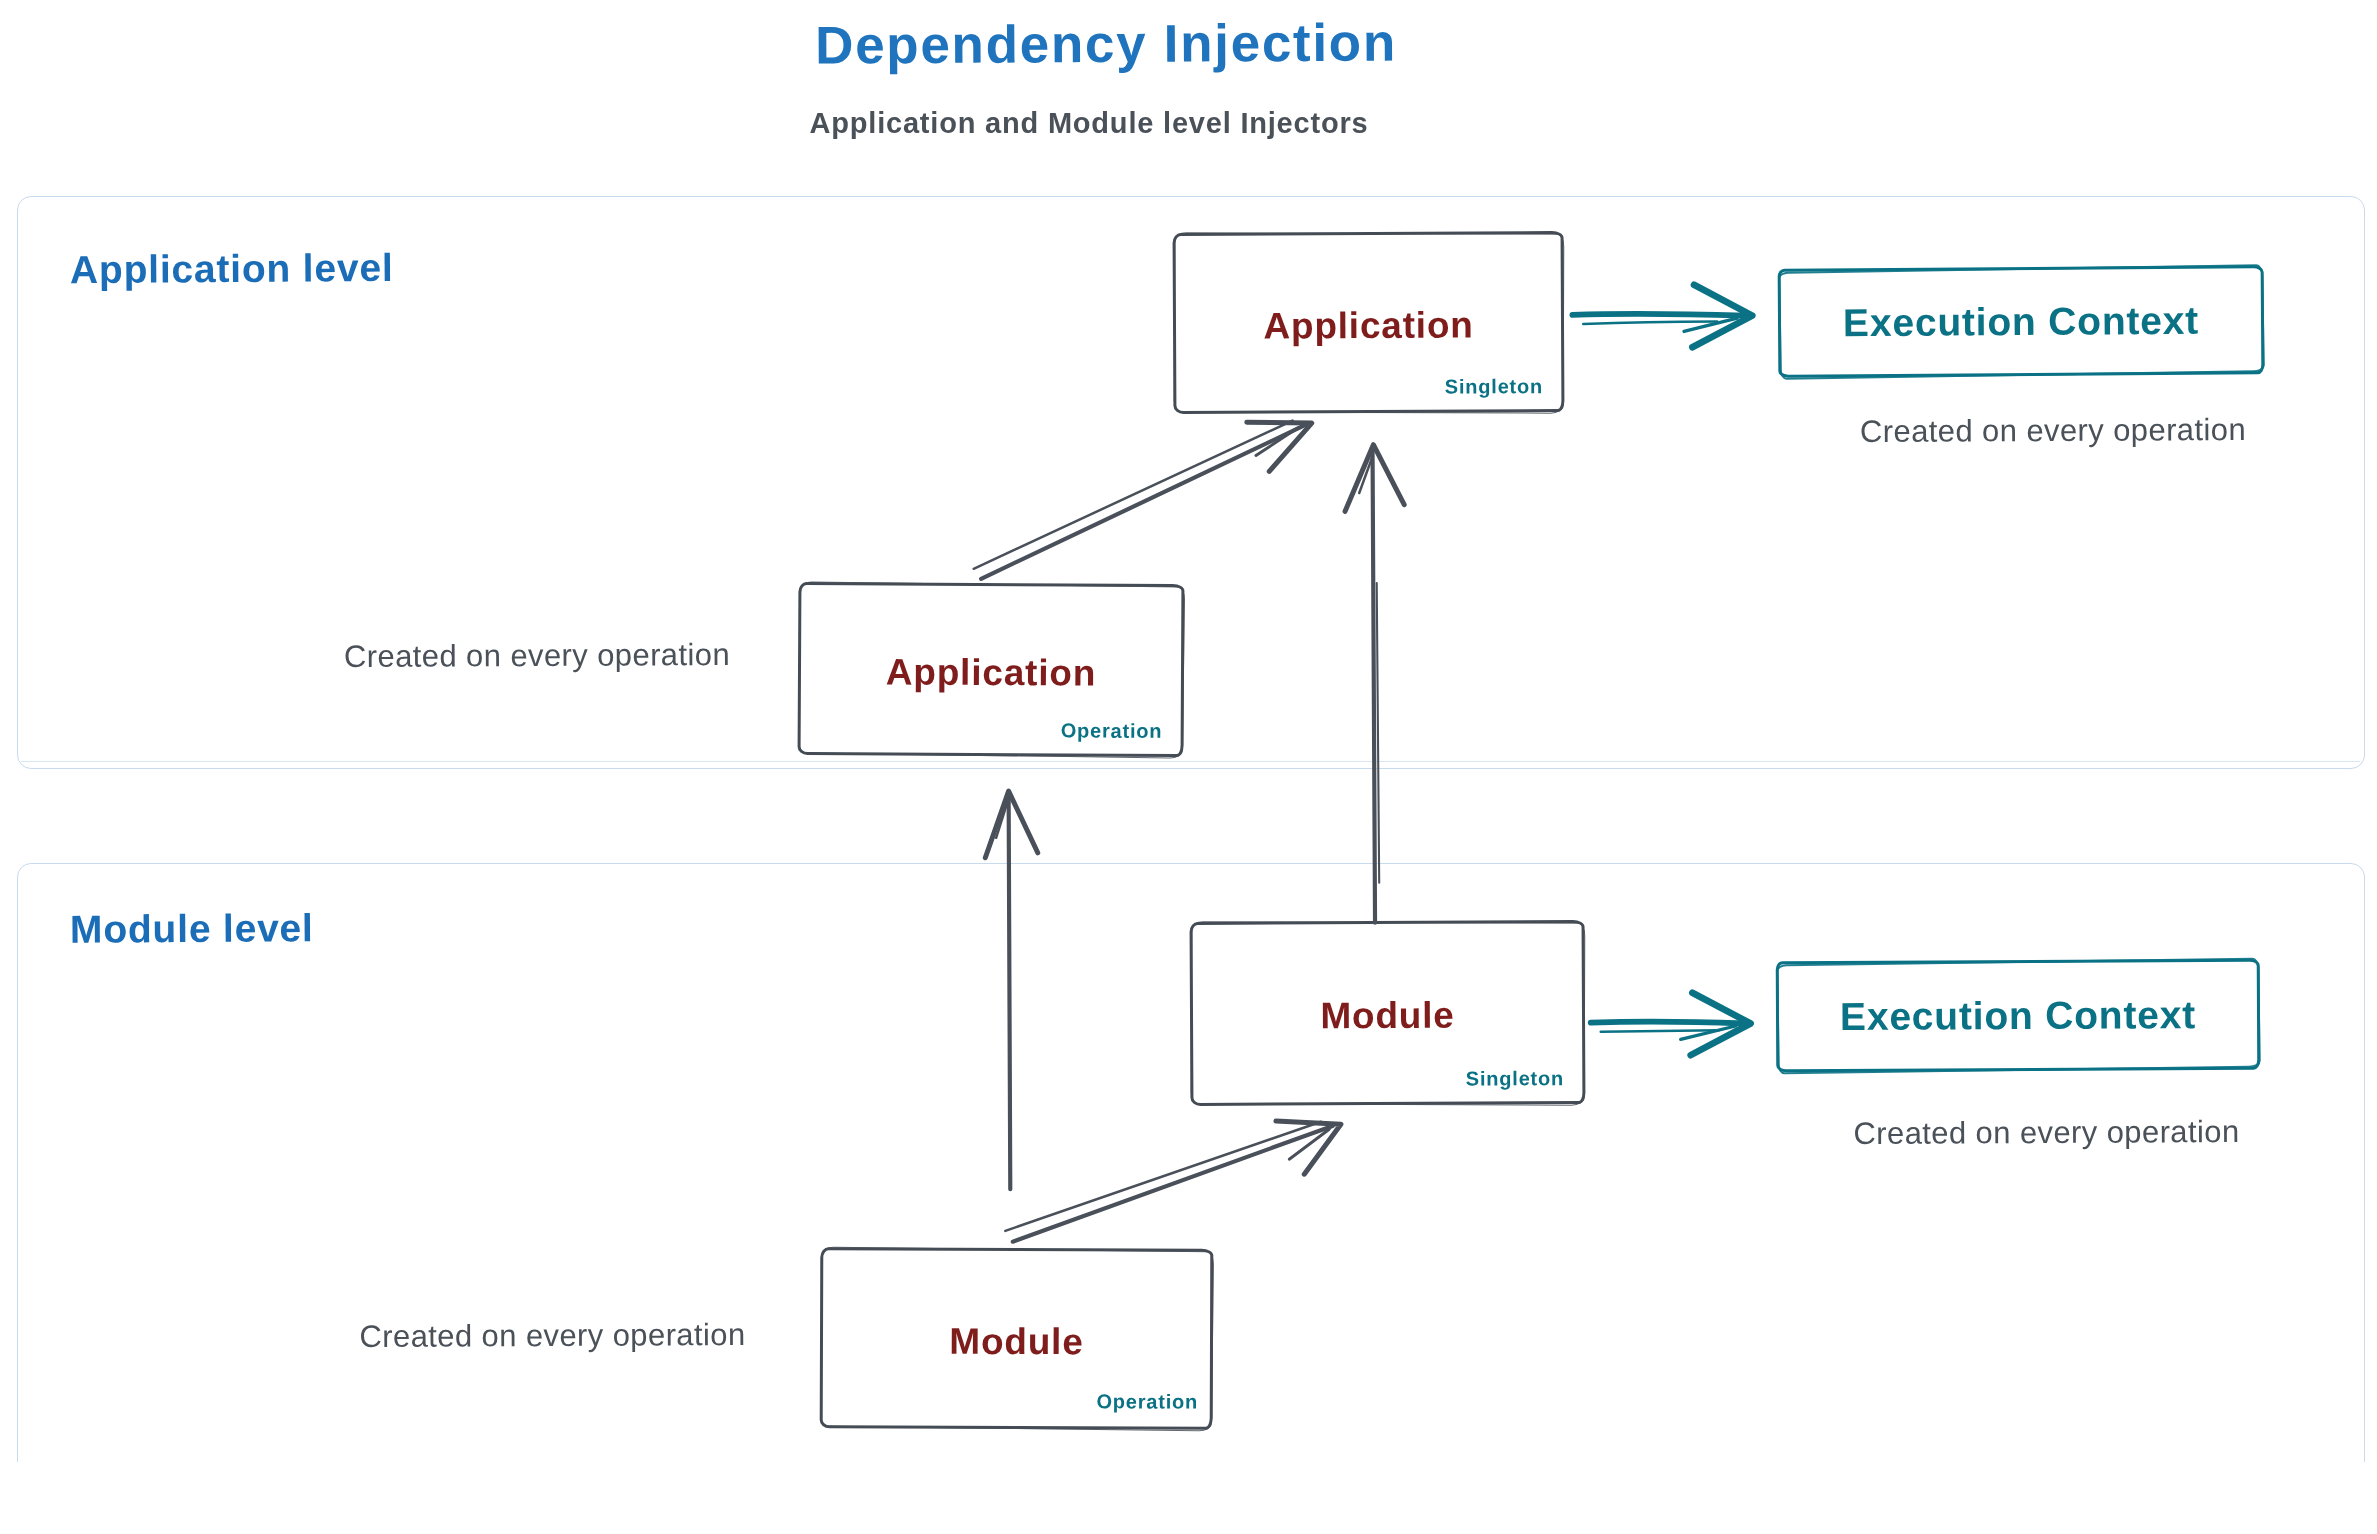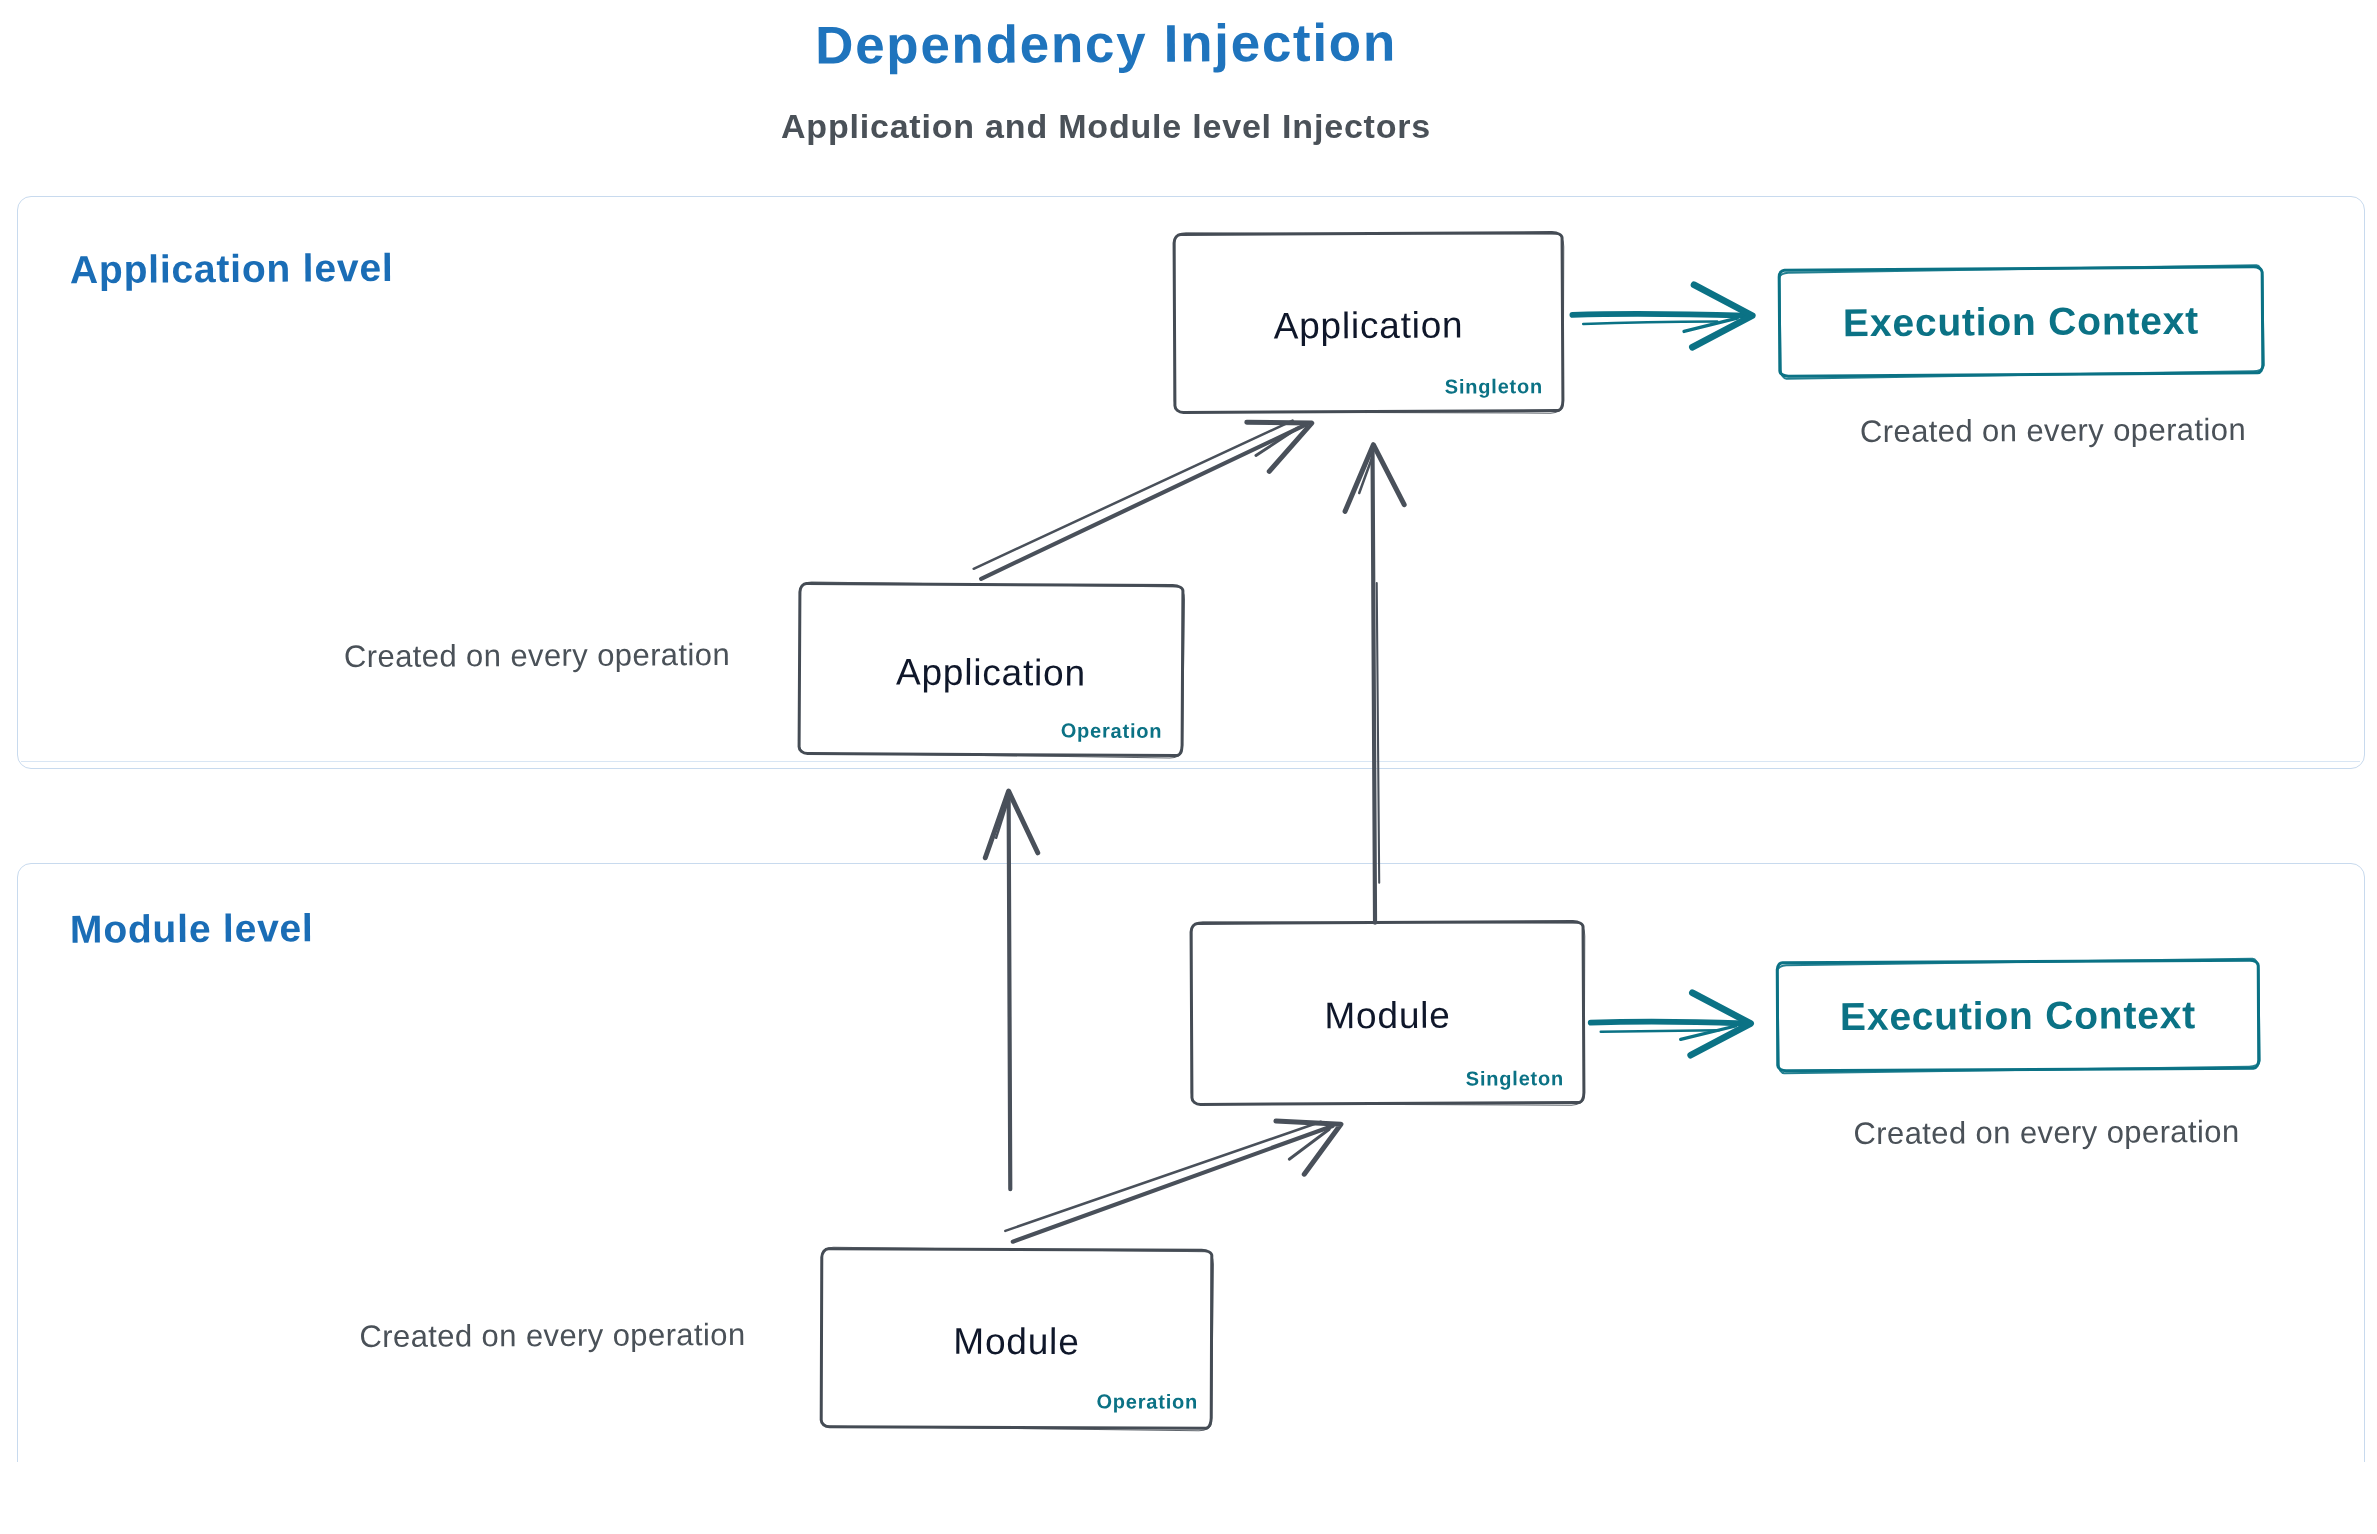--- a/index.html
+++ b/index.html
@@ -16,23 +16,23 @@
 
   
   .title {
     left: 606px; top: 13.3px; width: 1000px;
     text-align: center;
     font-size: 53px; font-weight: 700; letter-spacing: 1.7px;
     color: #1f74bd;
     transform: rotate(-0.3deg);
   }
   .subtitle {
-    left: 606px; top: 107px; width: 1000px;
+    left: 589px; top: 107px; width: 1000px;
     text-align: center;
-    font-size: 34px; font-weight: 700; letter-spacing: 0.8px;
+    font-size: 29px; font-weight: 700; letter-spacing: 0.8px;
     color: #4a5158;
   }
 
   
   .frame {
     border: 1.7px solid #c8daee;
     border-radius: 14px;
     background: transparent;
   }
   .frame::after {  
@@ -57,22 +57,22 @@
     border-radius: 8.3px 11.7px 6.7px 10px / 10px 6.7px 11.7px 8.3px;
   }
   .sbox::after { 
     content: ""; position: absolute; inset: -2.5px;
     border: 1.7px solid rgba(69, 76, 85, 0.85);
     border-radius: 11.7px 6.7px 13.3px 8.3px / 6.7px 13.3px 8.3px 11.7px;
     transform: rotate(0.5deg);
     pointer-events: none;
   }
   .box-title {
-    font-size: 37px; font-weight: 400; letter-spacing: 0.8px;
-    color: #0f172a;
+    font-size: 37px; font-weight: 700; letter-spacing: 0.8px;
+    color: #7f1d1d;
     padding-bottom: 21.7px;
     margin-top: 28px;
   }
   .box-sub {
     position: absolute; right: 18.3px; bottom: 10.8px;
     font-size: 20px; font-weight: 700; letter-spacing: 0.8px;
     color: #0b7285;
   }
   .box-app-singleton { left: 1173px; top: 232px;  width: 385px; height: 175px; transform: rotate(-0.3deg); }
   .box-app-operation { left: 798px;  top: 583px;  width: 380px; height: 167px; transform: rotate(0.3deg); }

